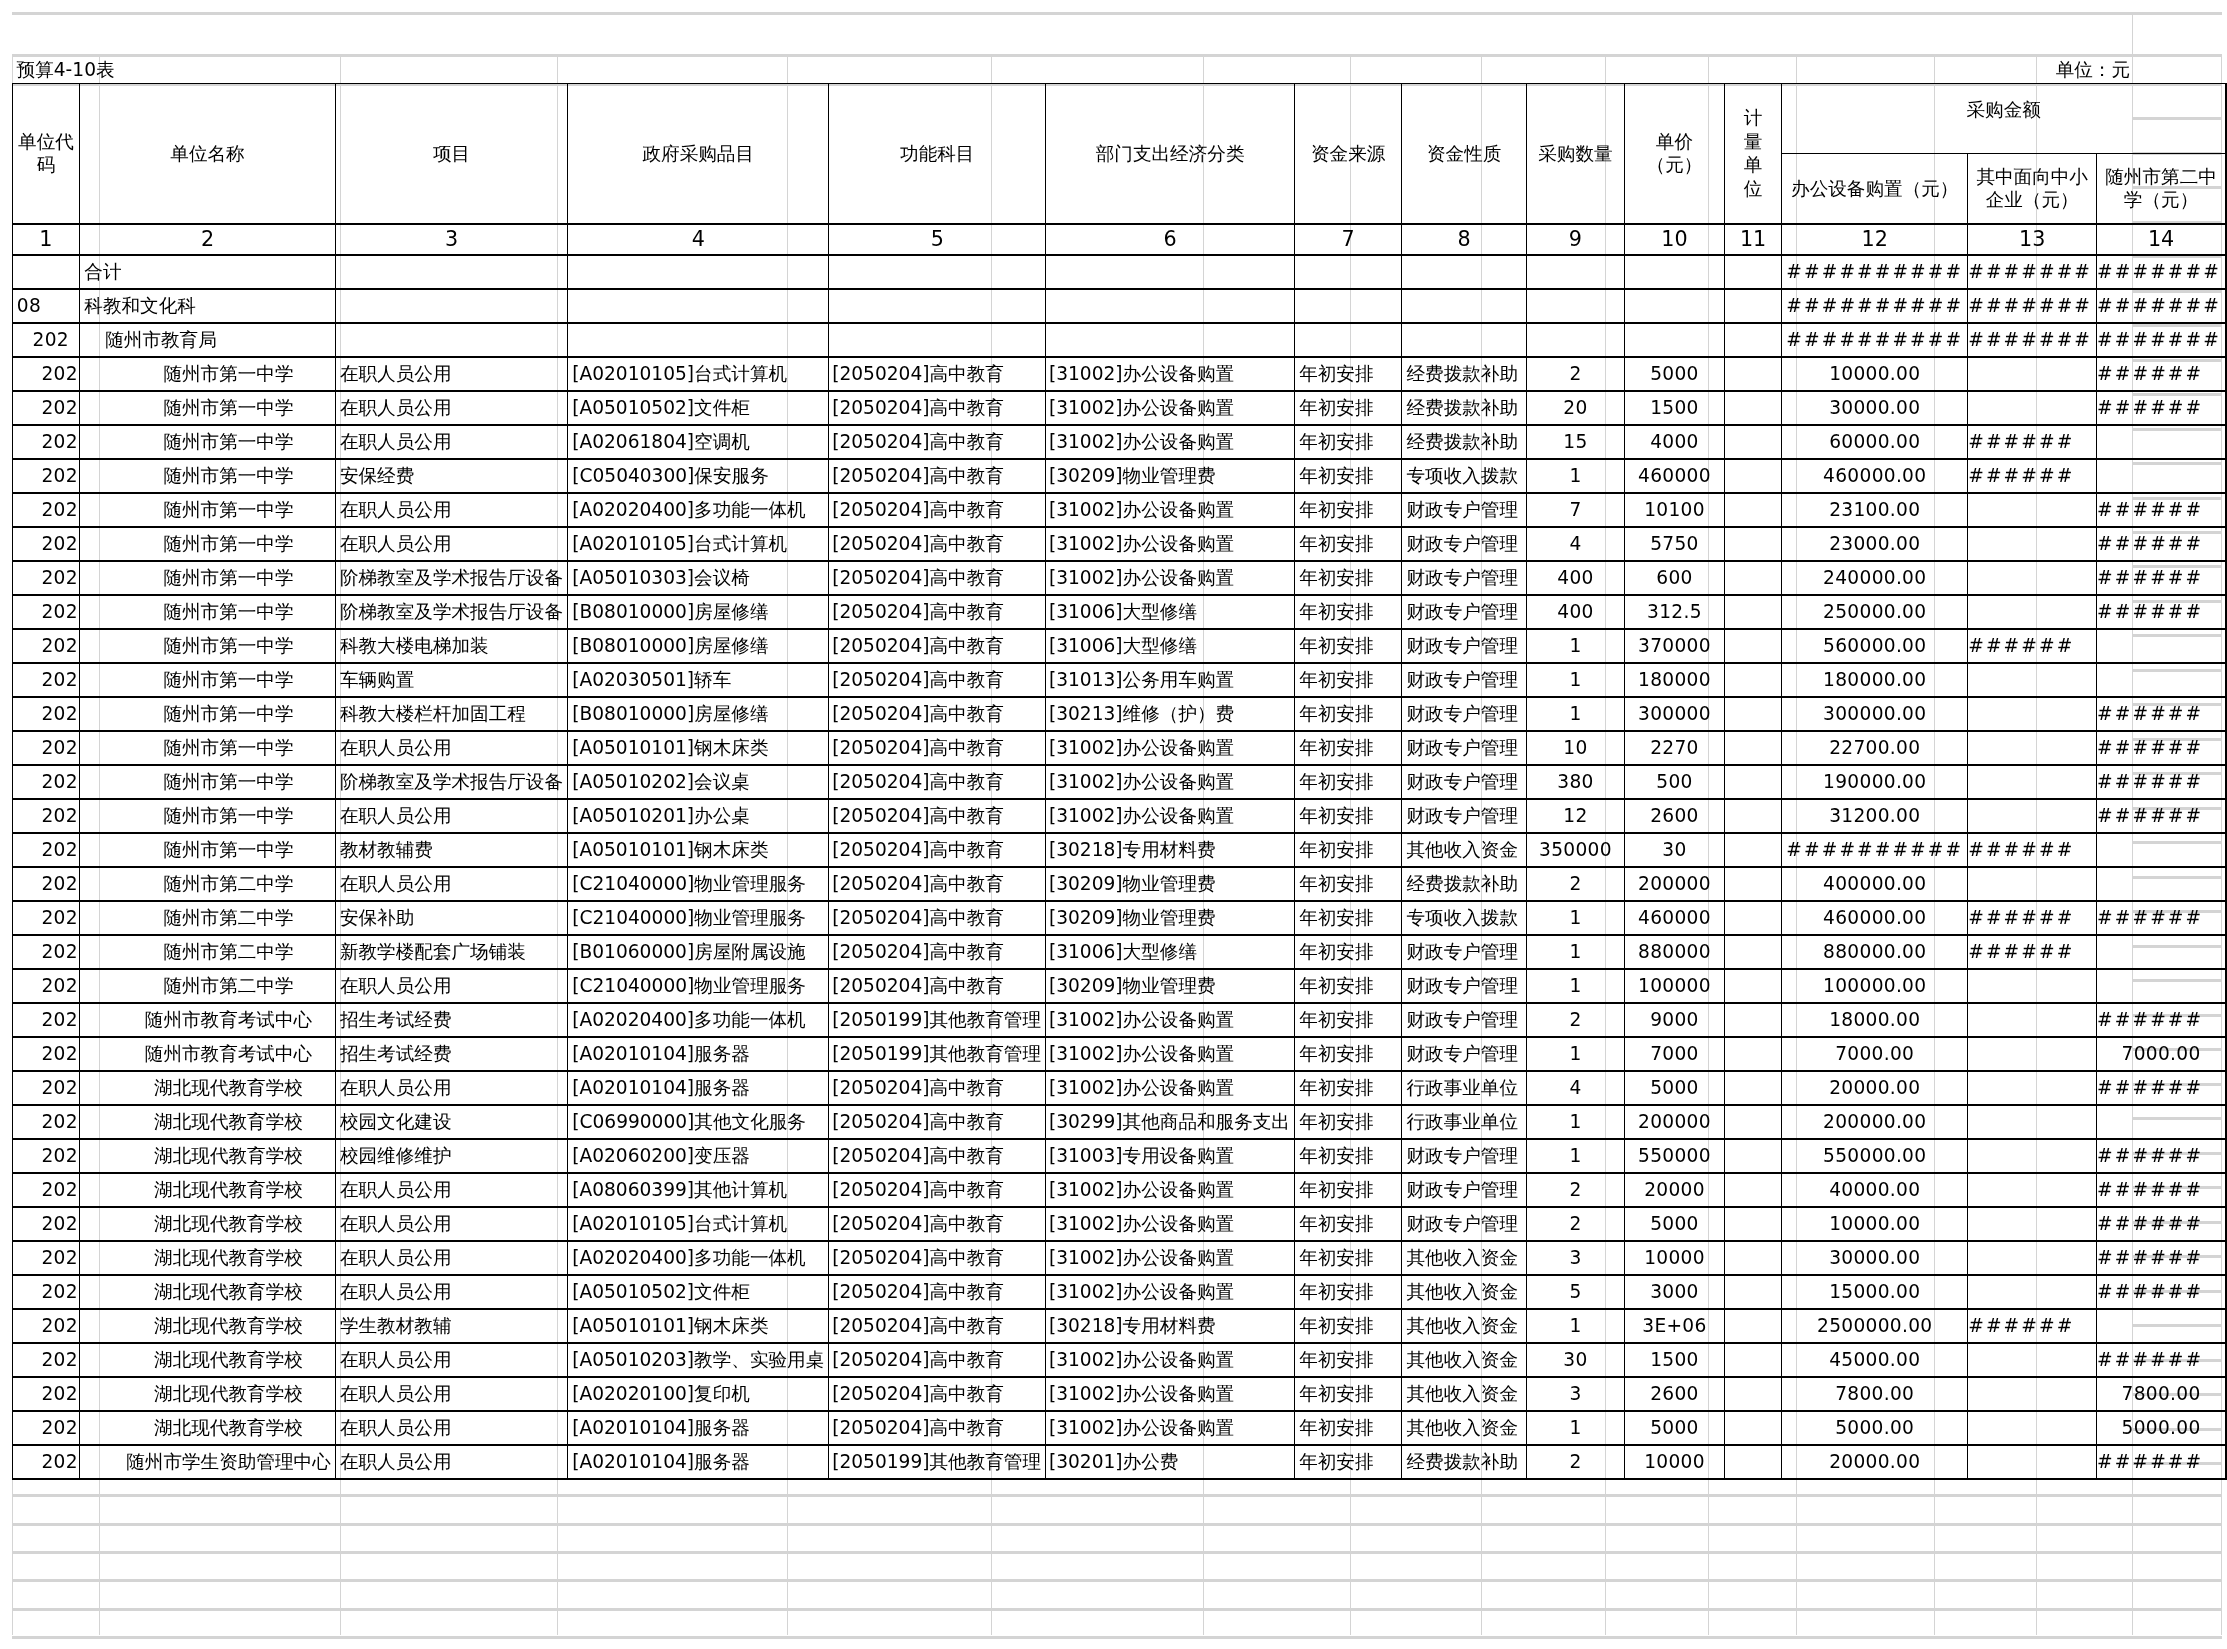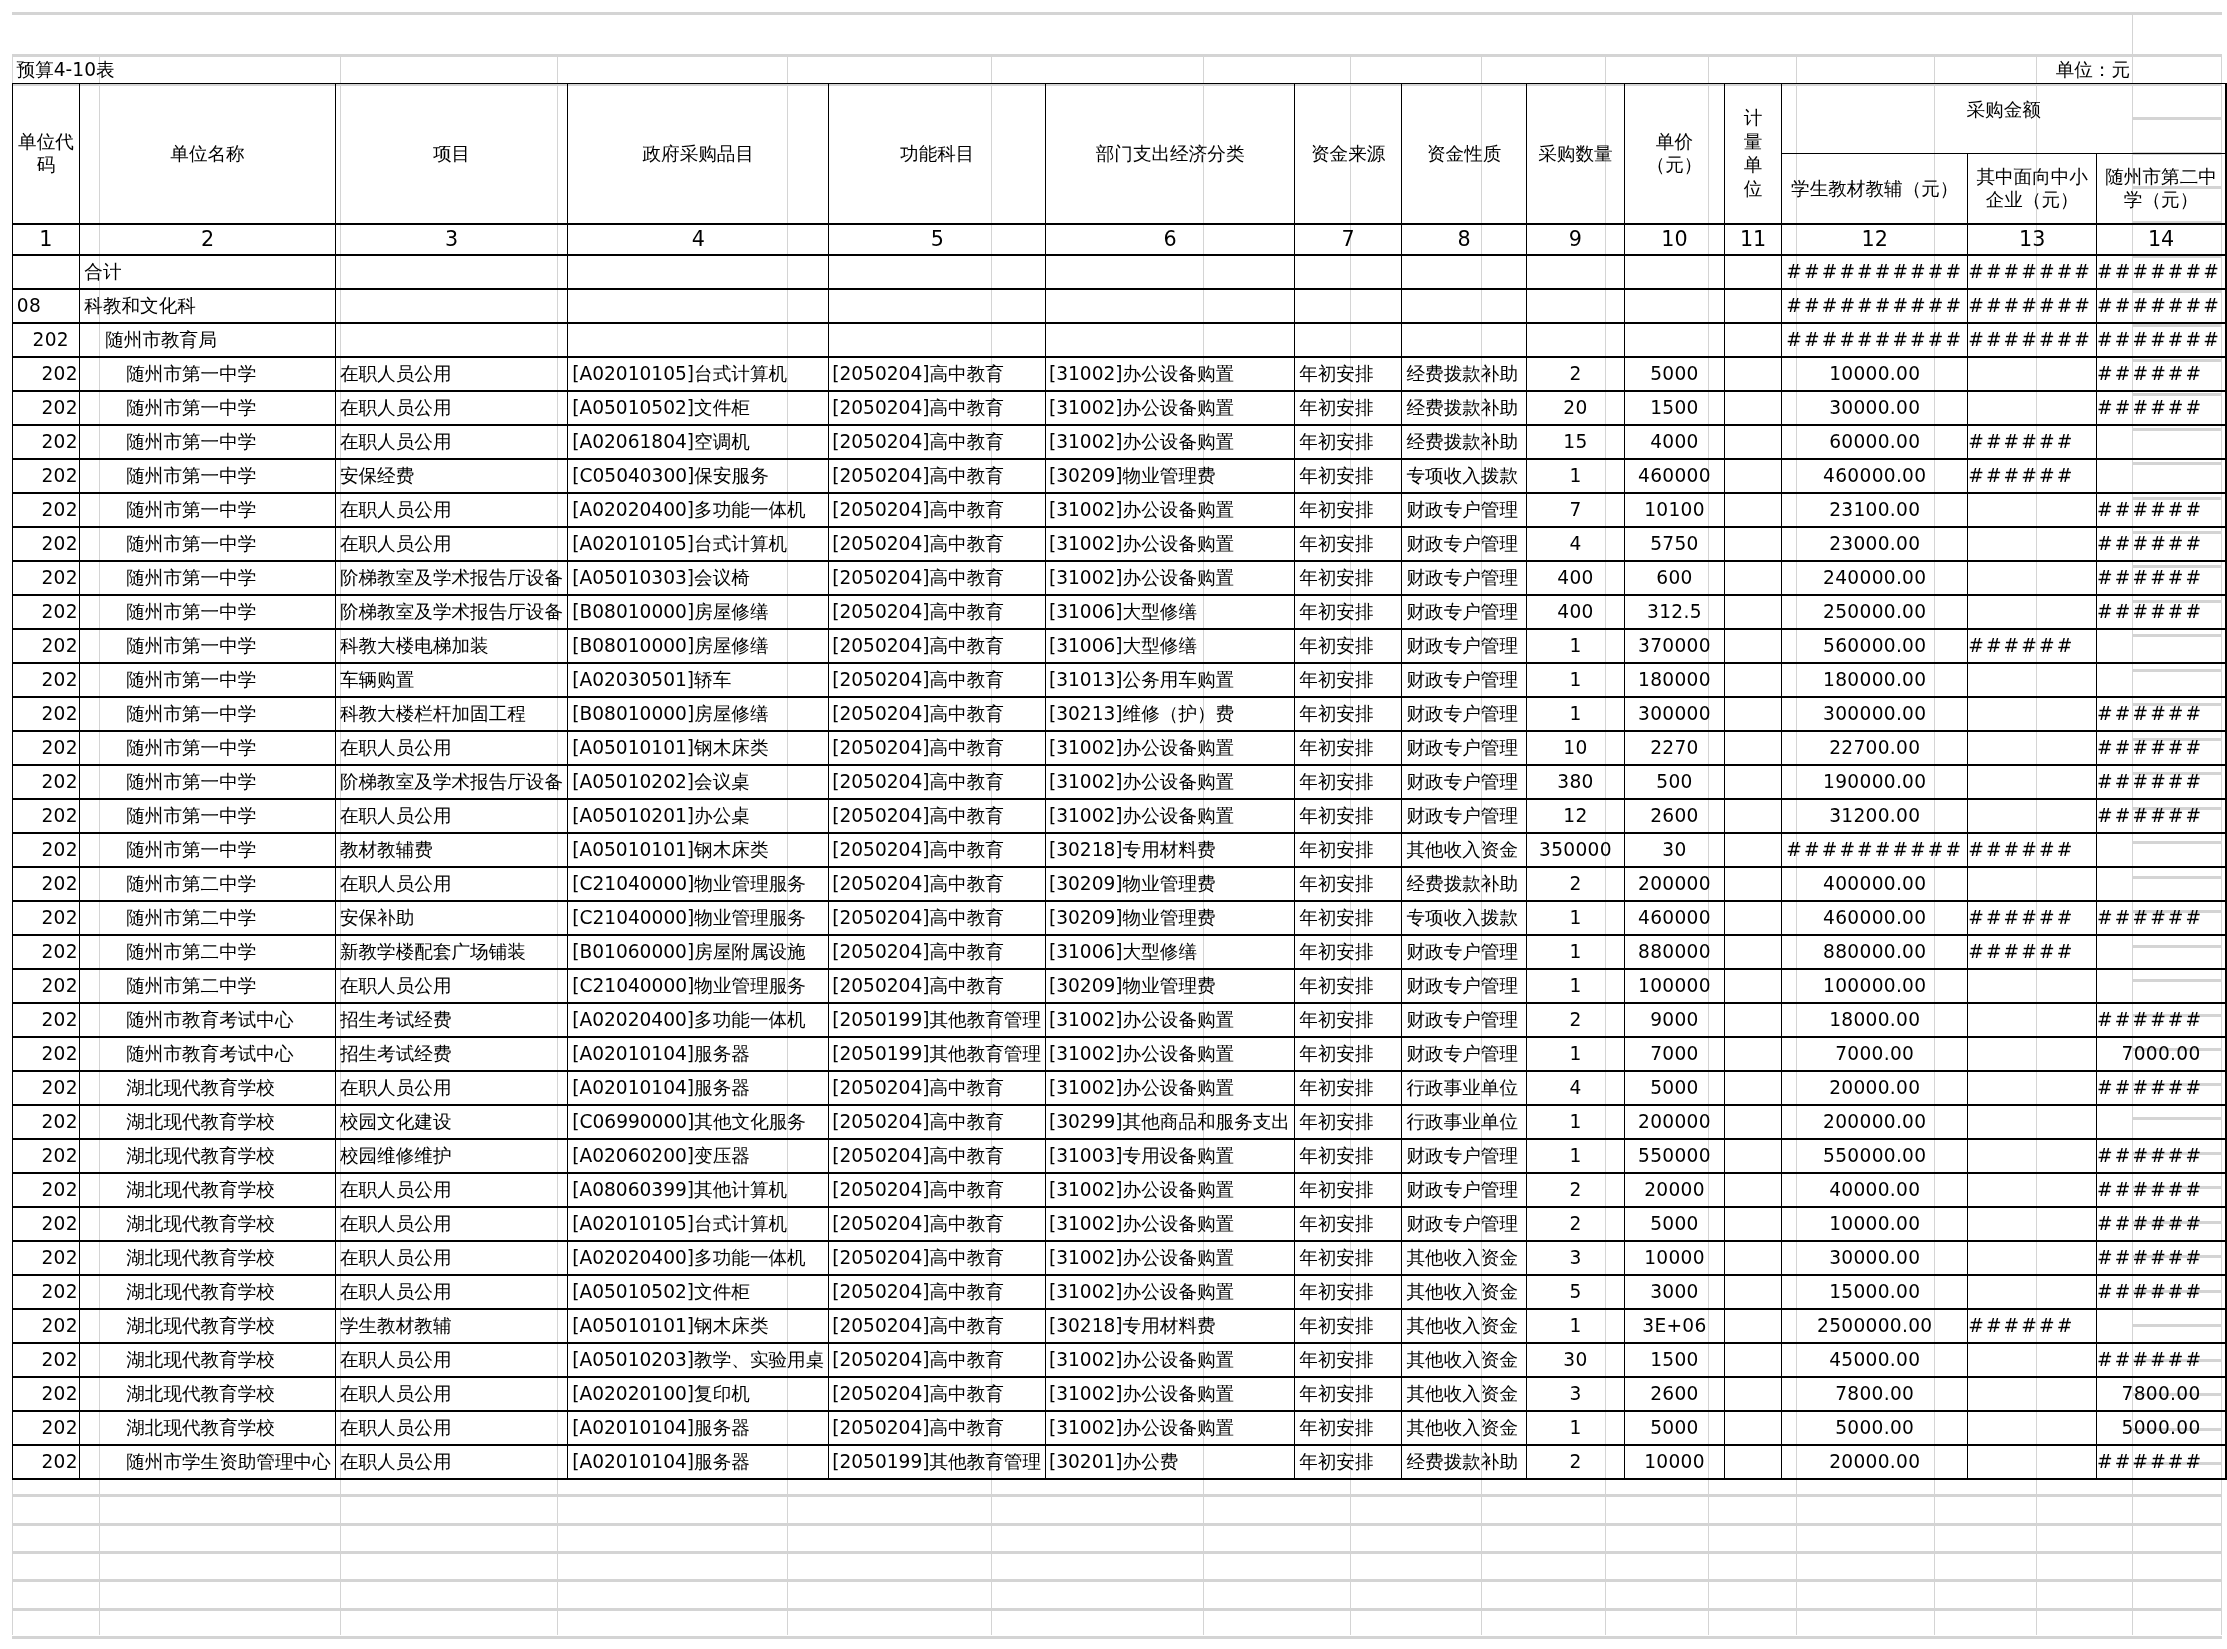--- a/index.html
+++ b/index.html
@@ -17,21 +17,21 @@
         font-weight:normal; font-size:18.6px; box-sizing:border-box; }
   table.grid th { text-align:center; vertical-align:middle; white-space:normal; line-height:23.4px; }
   table.grid tr.hdr1 th { height:70px; }
   table.grid tr.hdr2 th { height:70px; }
   table.grid tr.nums td { height:31px; text-align:center; font-size:20.7px; border-top:2.8px solid #000; border-bottom:2.8px solid #000; }
   table.grid tr.row td { height:34px; border-bottom-width:2.1px; }
   .c { text-align:center; }
   .r { text-align:right; }
   .l { text-align:left; }
   .ind1 { padding-left:25px !important; }
-  .ind2 { padding-left:46px !important; }
+  .ind2 { padding-left:46px !important;text-align:center; }
   .num { font-size:20px; letter-spacing:0.3px; }
   .hash { letter-spacing:2.1px; text-overflow:clip; font-size:19.3px; }
   .hash-r { direction:rtl; }
   .outer-b { border-right:2.1px solid #000 !important; }
 </style>
 </head>
 <body>
 
 <div class="sheet">
 
@@ -134,21 +134,21 @@
         <th rowspan="2">功能科目</th>
         <th rowspan="2">部门支出经济分类</th>
         <th rowspan="2">资金来源</th>
         <th rowspan="2">资金性质</th>
         <th rowspan="2">采购数量</th>
         <th rowspan="2" style="padding:0 20.7px">单价（元）</th>
         <th rowspan="2" style="padding:0 9.7px">计量单位</th>
         <th colspan="3" class="outer-b" style="vertical-align:top;padding-top:13.8px">采购金额</th>
       </tr>
       <tr class="hdr2">
-        <th style="padding:0 5.5px">学生教材教辅（元）</th>
+        <th style="padding:0 5.5px">办公设备购置（元）</th>
         <th style="padding:0 4.1px">其中面向中小企业（元）</th>
         <th class="outer-b" style="padding:0 2.8px">随州市第二中学（元）</th>
       </tr>
     </thead>
     <tbody id="tbody">
       <tr class="nums" id="nums-row">
           <td>1</td>
           <td>2</td>
           <td>3</td>
           <td>4</td>

